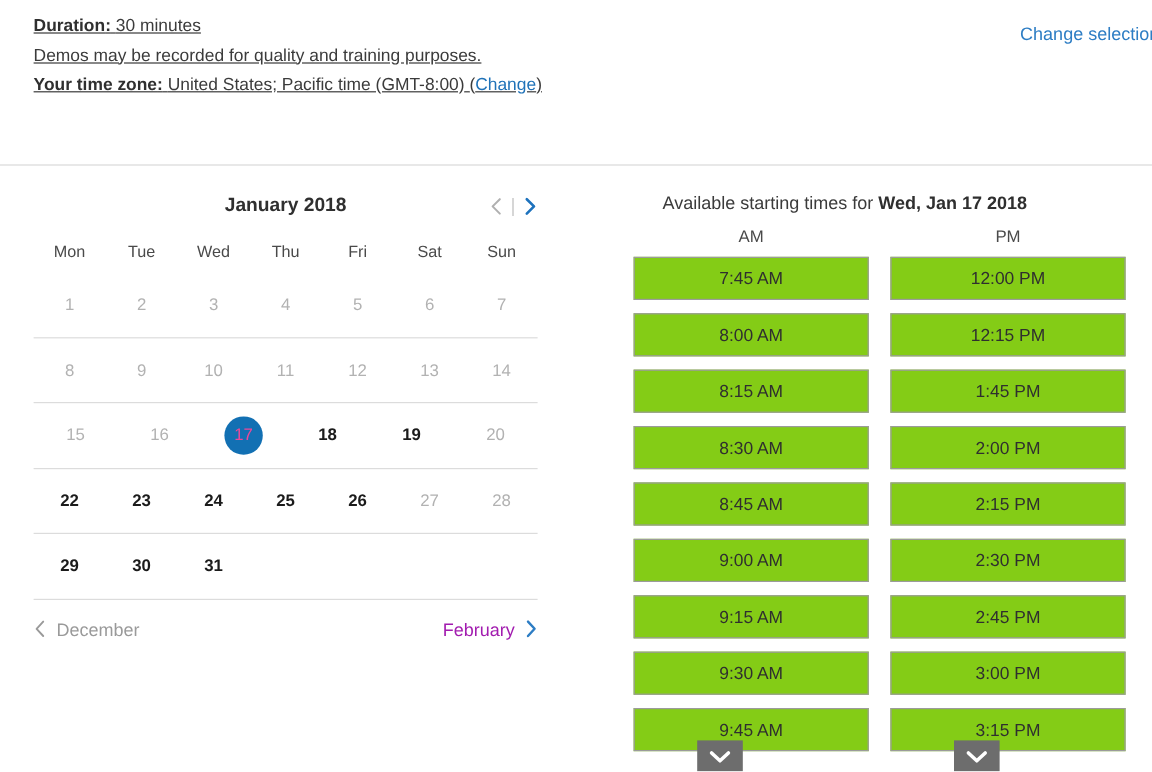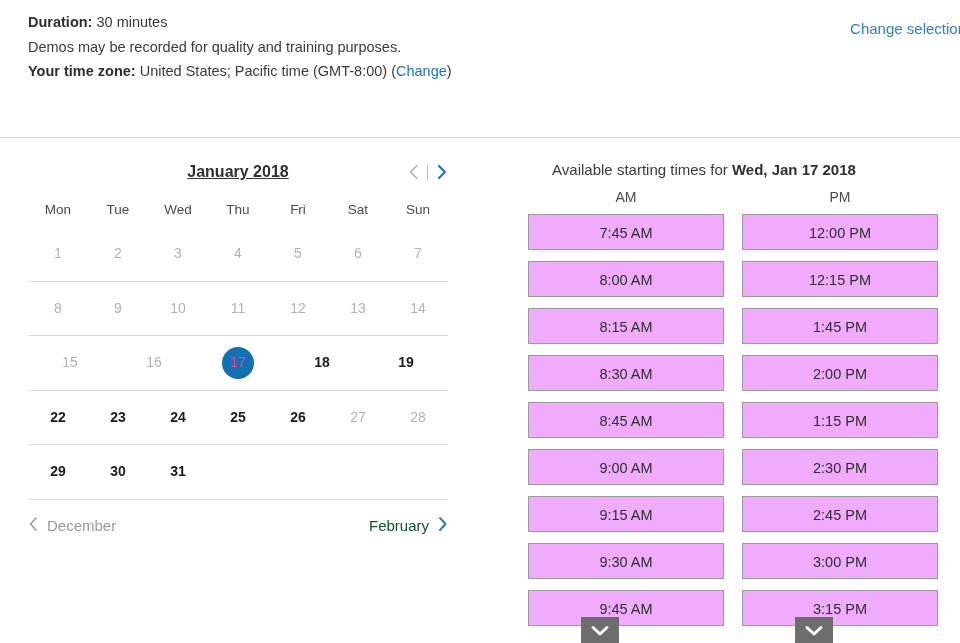--- a/index.html
+++ b/index.html
@@ -28,20 +28,21 @@
     color: #2f2f2f;
     margin: 0;
     letter-spacing: -0.2px;
     line-height: 34px;
   }
   .meta-line {
     font-size: 14.5px;
     color: #3b3b3b;
     line-height: 24.5px;
     white-space: nowrap;
+    text-decoration: underline;
   }
   .meta-line .lbl { font-weight: bold; color: #2f2f2f; }
   .link {
     color: #1f72b8;
     text-decoration: none;
     cursor: pointer;
   }
   .change-selection {
     position: absolute;
     top: 20px;
@@ -76,21 +77,20 @@
     top: 0;
     width: 420px;
   }
   .cal-head {
     position: relative;
     height: 40px;
     display: flex;
     align-items: center;
     justify-content: center;
     margin-top: 14px;
-    text-decoration: underline;
   }
   .cal-title {
     font-size: 16px;
     font-weight: bold;
     color: #2f2f2f;
   }
   .cal-nav {
     position: absolute;
     right: 0;
     top: 50%;
@@ -170,21 +170,21 @@
     font-size: 15px;
   }
   .foot-prev {
     color: #9a9a9a;
     display: flex;
     align-items: center;
     gap: 8px;
     cursor: pointer;
   }
   .foot-next {
-    color: #14532d;
+    color: #a21caf;
     display: flex;
     align-items: center;
     gap: 8px;
     cursor: pointer;
   }
 
   
   .times {
     position: absolute;
     left: 470px;
@@ -211,21 +211,21 @@
   .col-head {
     text-align: center;
     font-size: 14px;
     color: #4a4a4a;
     padding-bottom: 9px;
   }
   .slot {
     height: 36px;
     line-height: 36px;
     margin-bottom: 11px;
-    background: #f0abfc;
+    background: #84cc16;
     border: 1px solid #9b9b9b;
     text-align: center;
     font-size: 14.5px;
     color: #2f2f2f;
     box-sizing: border-box;
     cursor: pointer;
   }
   .scroll-btn {
     position: absolute;
     width: 38px;
@@ -311,20 +311,21 @@
           <div class="cell disabled">12</div>
           <div class="cell disabled">13</div>
           <div class="cell disabled">14</div>
         </div>
         <div class="date-row">
           <div class="cell disabled">15</div>
           <div class="cell disabled">16</div>
           <div class="cell selected"><span class="pill"></span><span class="num">17</span></div>
           <div class="cell avail">18</div>
           <div class="cell avail">19</div>
+          <div class="cell disabled">20</div>
         </div>
         <div class="date-row">
           <div class="cell avail">22</div>
           <div class="cell avail">23</div>
           <div class="cell avail">24</div>
           <div class="cell avail">25</div>
           <div class="cell avail">26</div>
           <div class="cell disabled">27</div>
           <div class="cell disabled">28</div>
         </div>
@@ -379,21 +380,21 @@
             <div class="slot">9:45 AM</div>
           </div>
       </div>
       <div class="col">
         <div class="col-head">PM</div>
         <div id="slots-pm">
             <div class="slot">12:00 PM</div>
             <div class="slot">12:15 PM</div>
             <div class="slot">1:45 PM</div>
             <div class="slot">2:00 PM</div>
-            <div class="slot">1:15 PM</div>
+            <div class="slot">2:15 PM</div>
             <div class="slot">2:30 PM</div>
             <div class="slot">2:45 PM</div>
             <div class="slot">3:00 PM</div>
             <div class="slot">3:15 PM</div>
           </div>
       </div>
     </div>
 
     <div class="scroll-btn scroll-am">
       <span>

